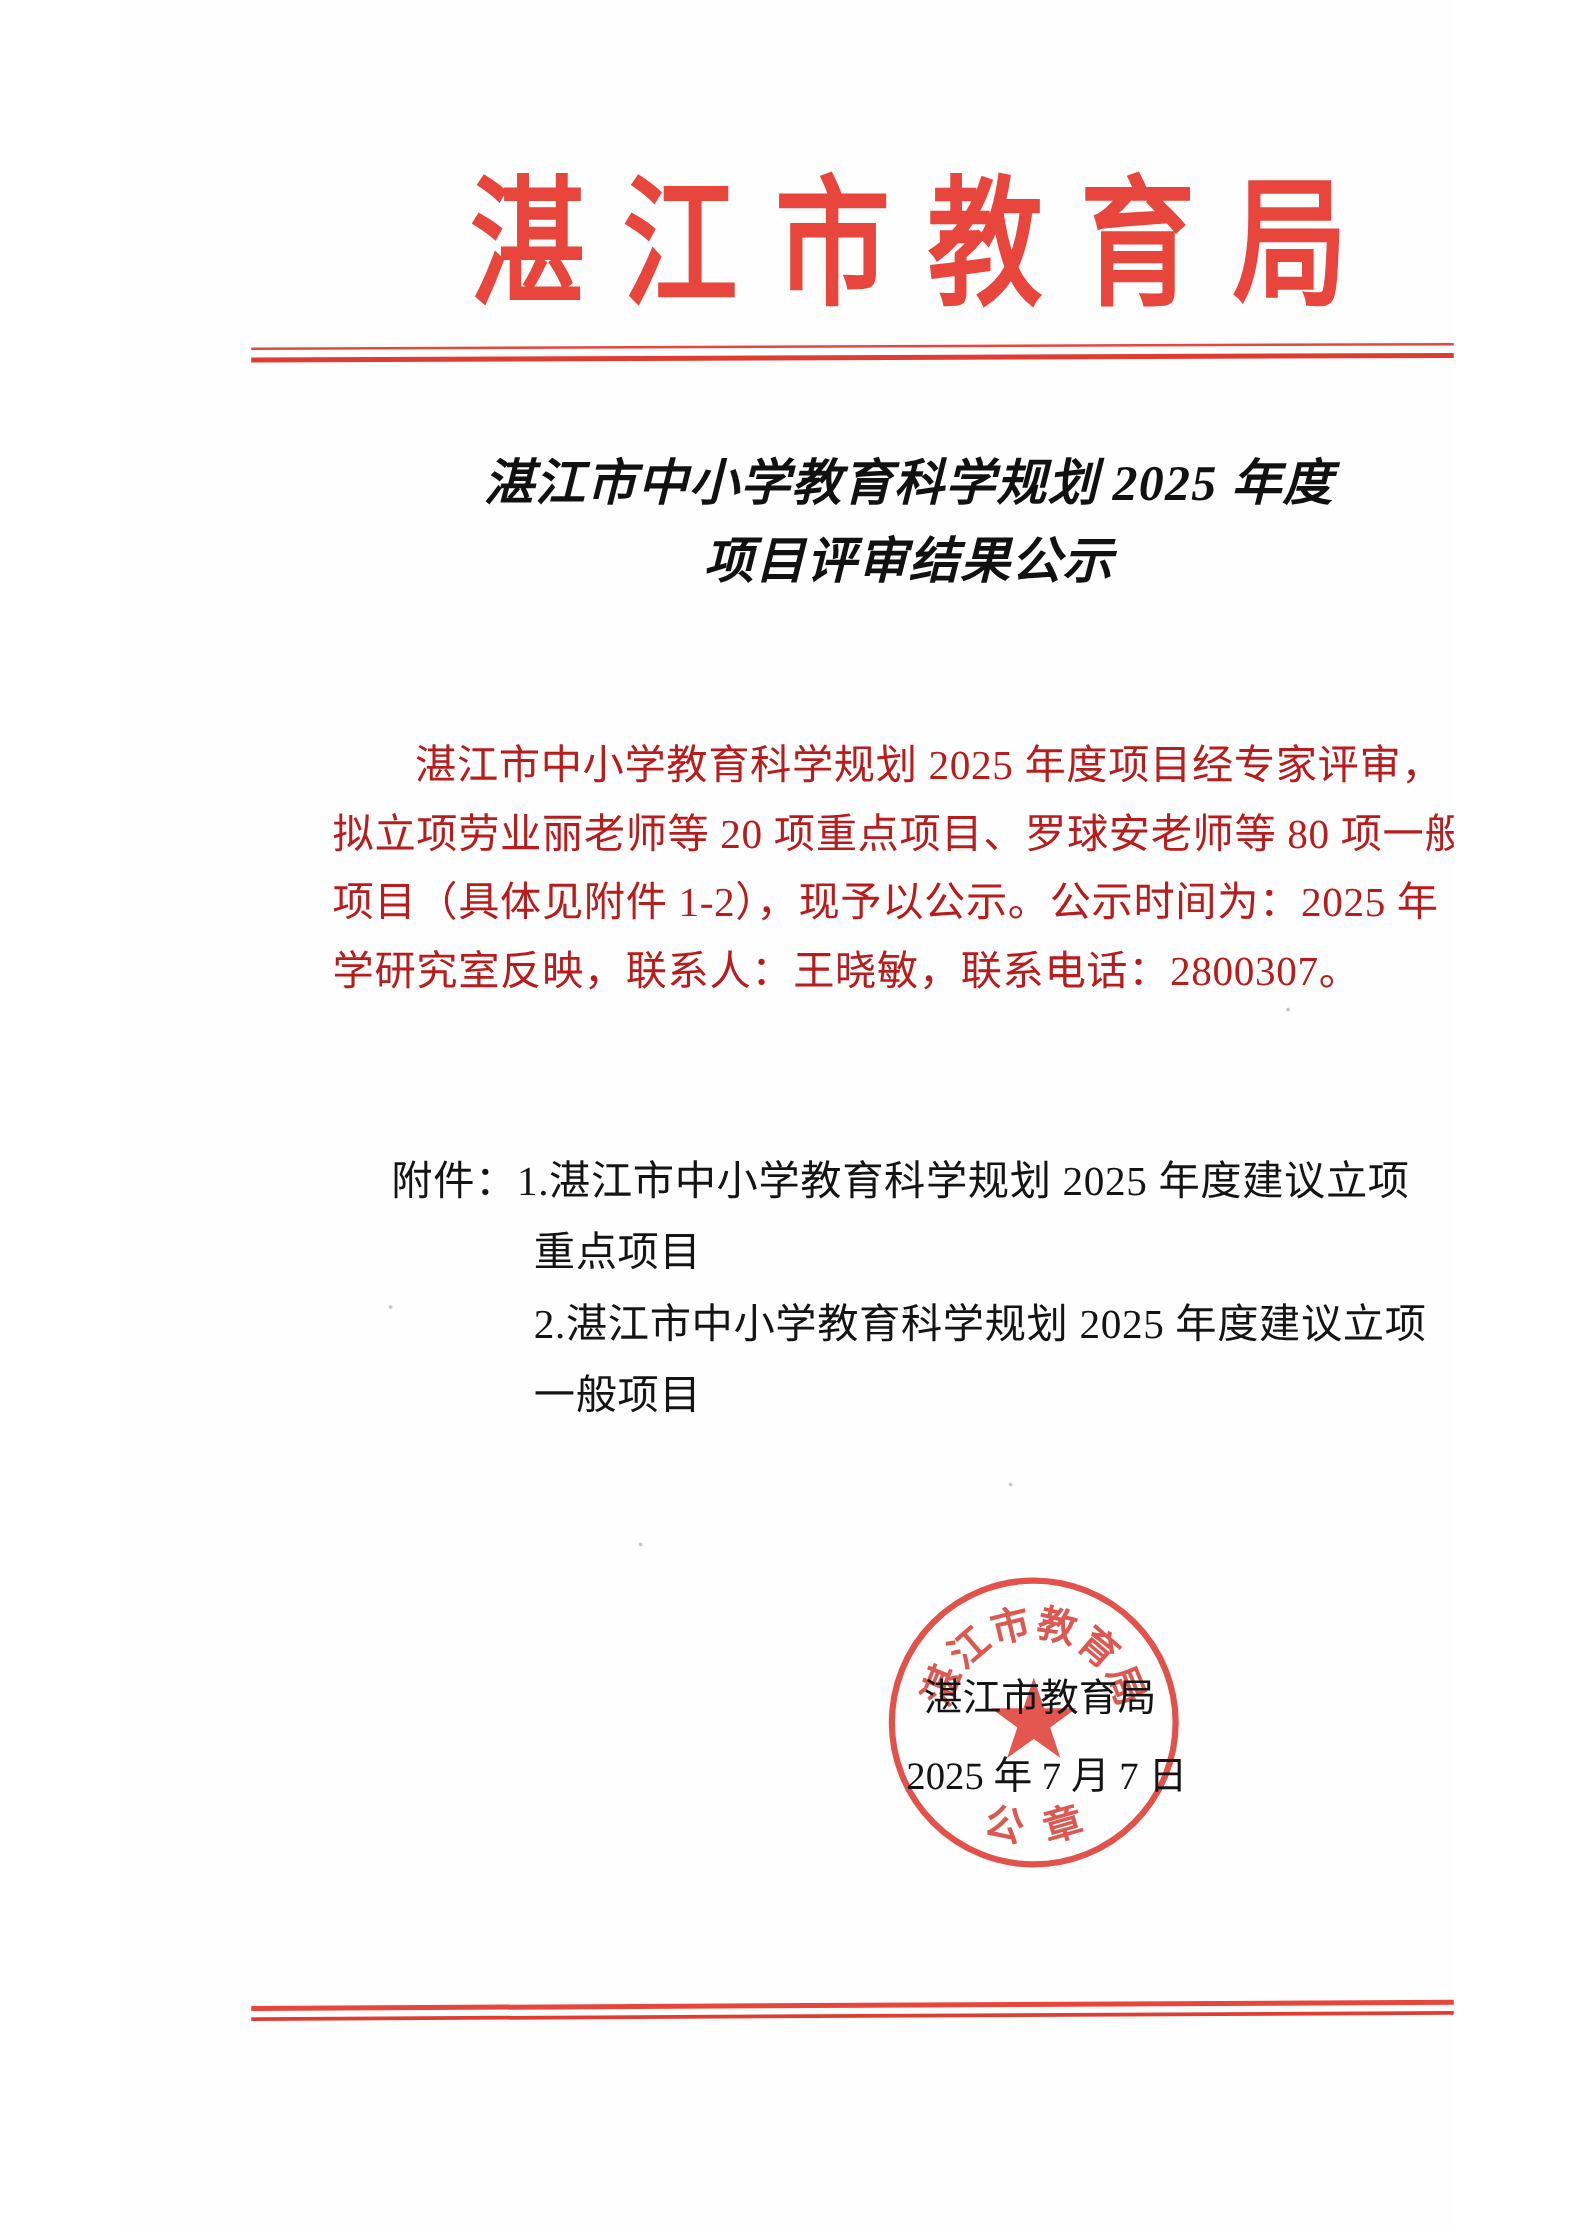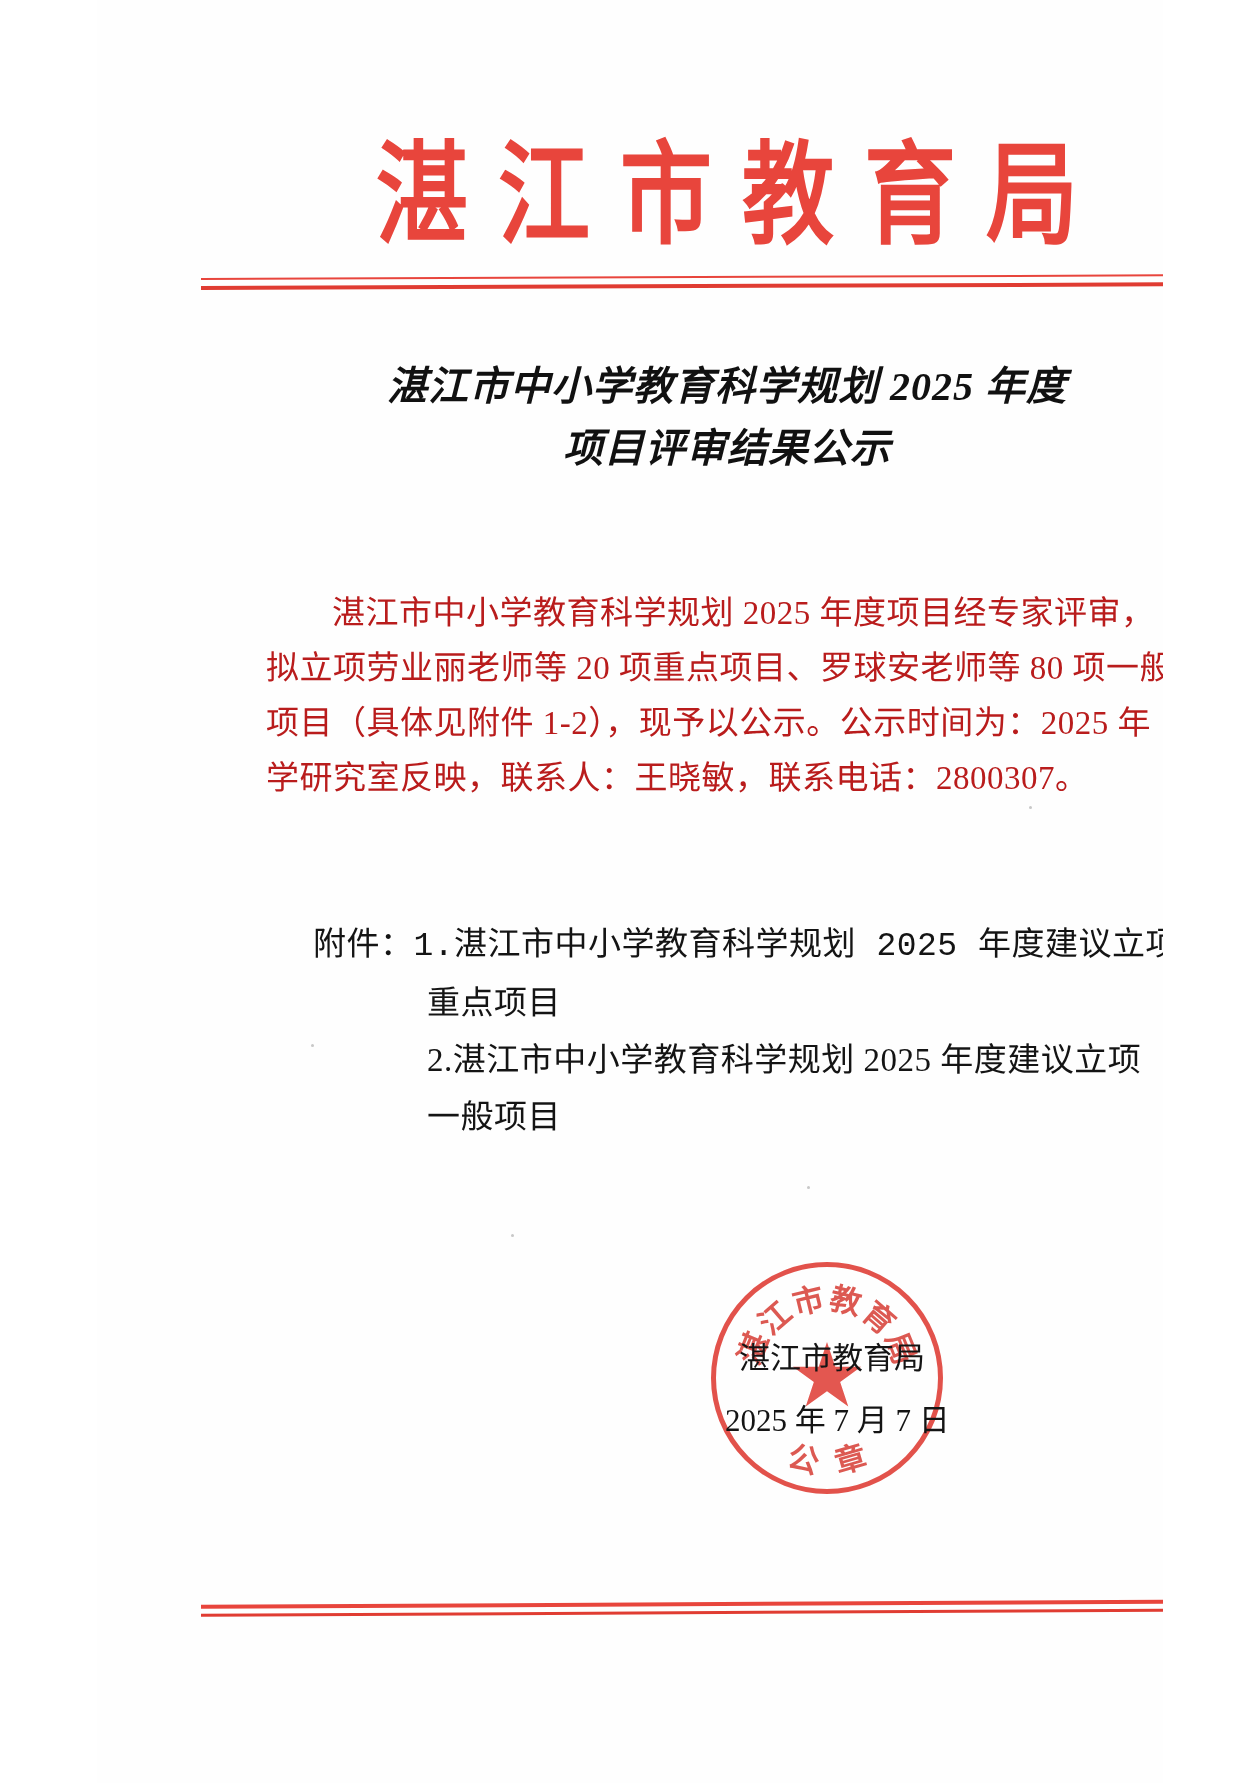--- a/index.html
+++ b/index.html
@@ -114,21 +114,21 @@
     width: 888px;
     font-size: 33px;
     line-height: 57px;
     letter-spacing: 0.5px;
     color: #141414;
   }
   .attachments .att-line {
     display: block;
     white-space: nowrap;
   }
-  .attachments .att-first { padding-left: 30px; font-family: Liberation Mono, monospace; }
+  .attachments .att-first { padding-left: 30px; }
   .attachments .att-cont  { padding-left: 144px; }
 
   
   .sign-block {
     position: absolute;
     top: 1262px;
     left: 614px;
     width: 260px;
     height: 250px;
   }

